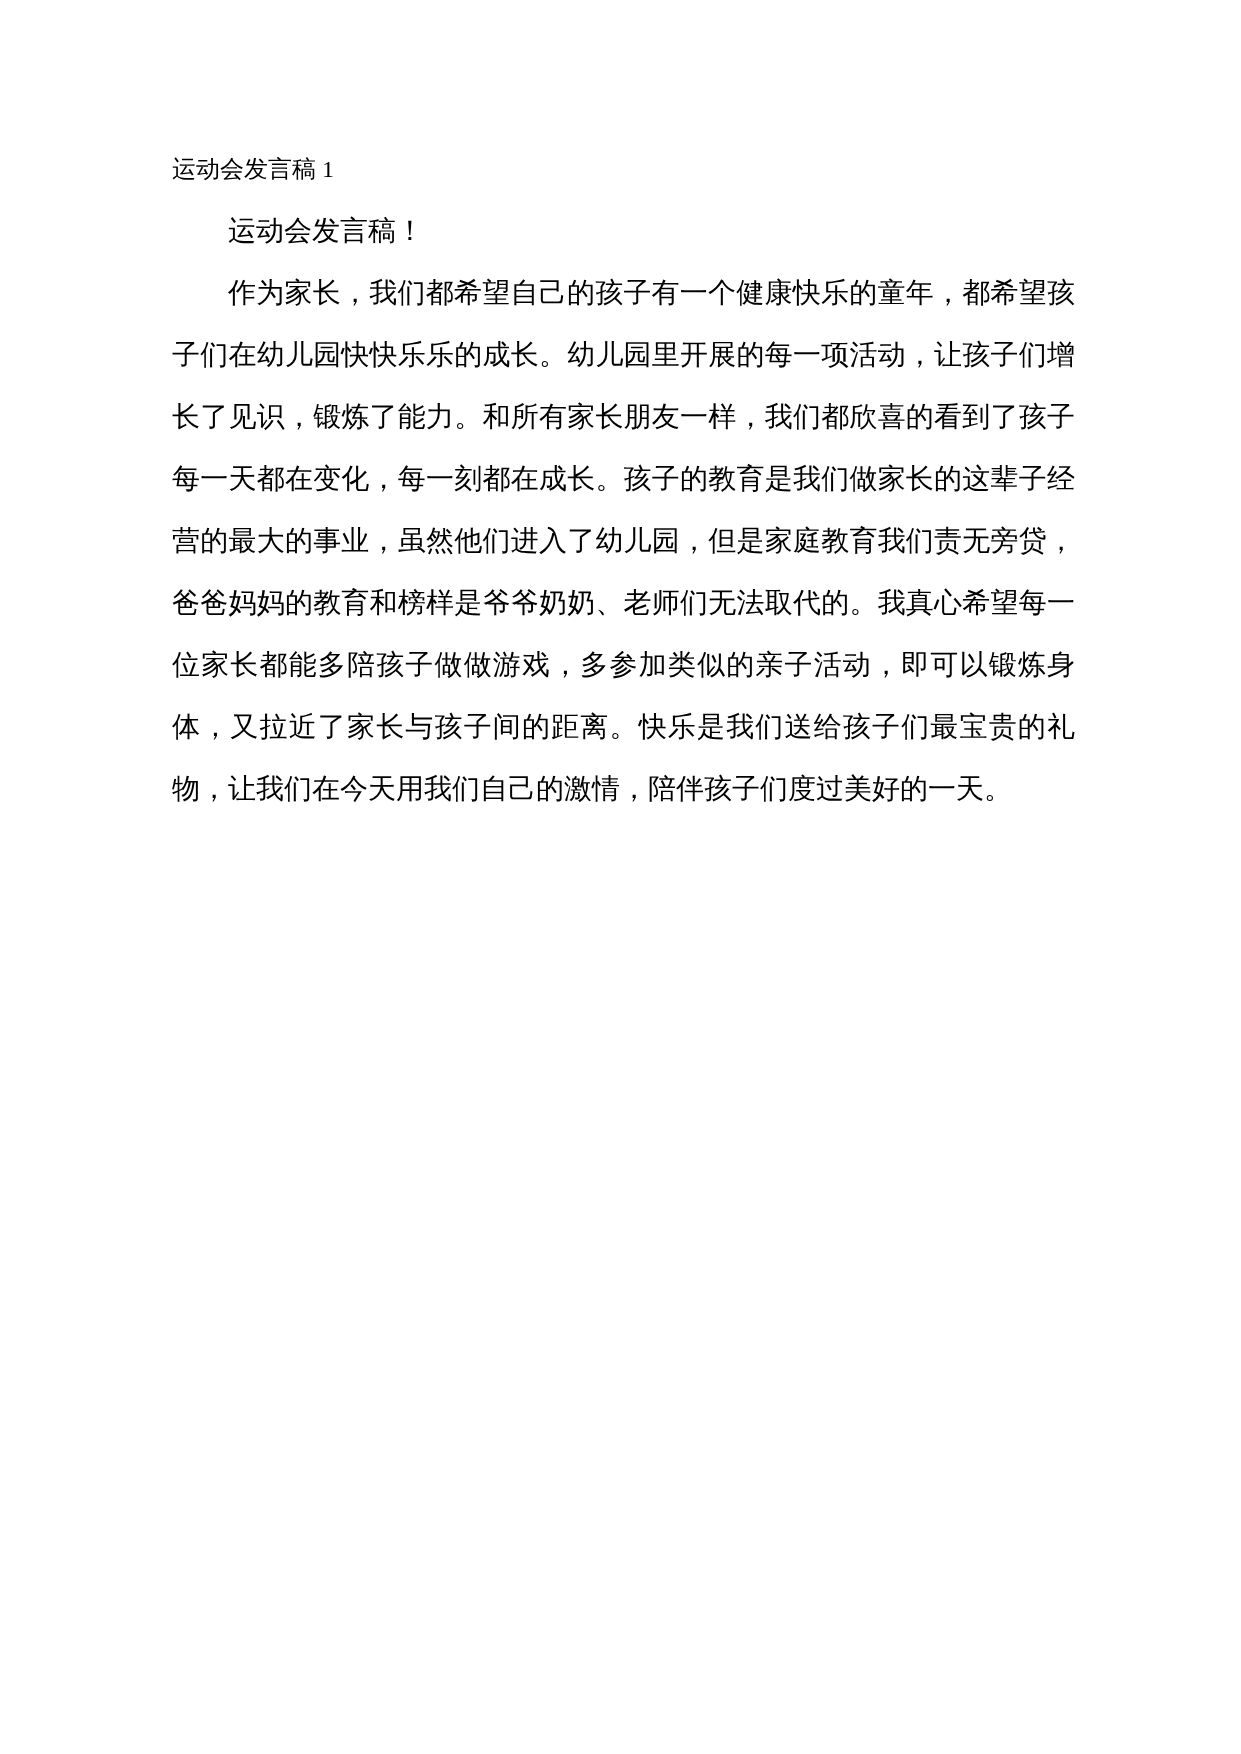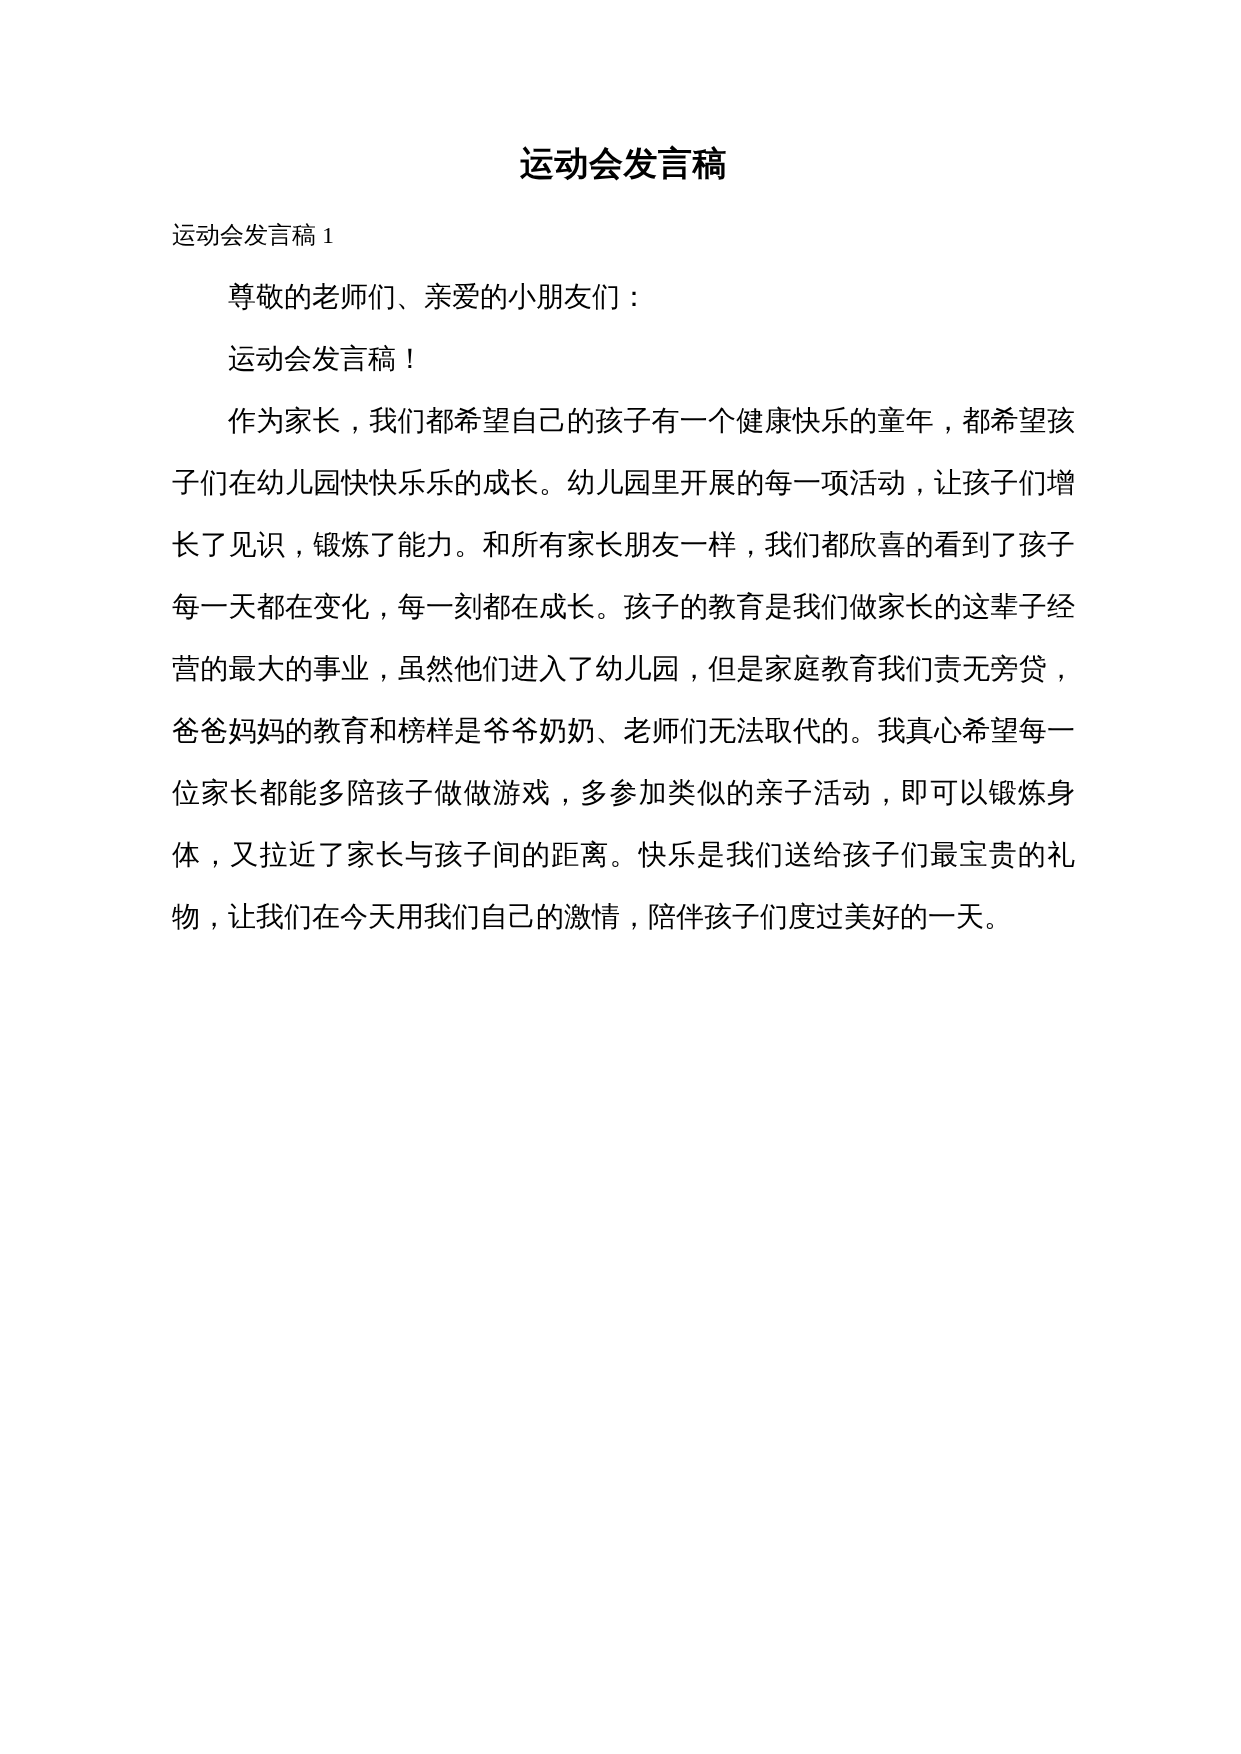--- a/index.html
+++ b/index.html
@@ -41,24 +41,22 @@
     text-justify: inter-character;
   }
   .para.indent {
     text-indent: 2em;
   }
 </style>
 </head>
 <body>
 
 <div class="page">
-  <h1 class="doc-title">运动会发言稿</h1>
 
   <p class="subtitle">运动会发言稿 1</p>
 
-  <p class="para indent">尊敬的老师们、亲爱的小朋友们：</p>
 
   <p class="para indent">运动会发言稿！</p>
 
 
   <p class="para indent">作为家长，我们都希望自己的孩子有一个健康快乐的童年，都希望孩子们在幼儿园快快乐乐的成长。幼儿园里开展的每一项活动，让孩子们增长了见识，锻炼了能力。和所有家长朋友一样，我们都欣喜的看到了孩子每一天都在变化，每一刻都在成长。孩子的教育是我们做家长的这辈子经营的最大的事业，虽然他们进入了幼儿园，但是家庭教育我们责无旁贷，爸爸妈妈的教育和榜样是爷爷奶奶、老师们无法取代的。我真心希望每一位家长都能多陪孩子做做游戏，多参加类似的亲子活动，即可以锻炼身体，又拉近了家长与孩子间的距离。快乐是我们送给孩子们最宝贵的礼物，让我们在今天用我们自己的激情，陪伴孩子们度过美好的一天。</p>
 
 </div>
 
 </body></html>

